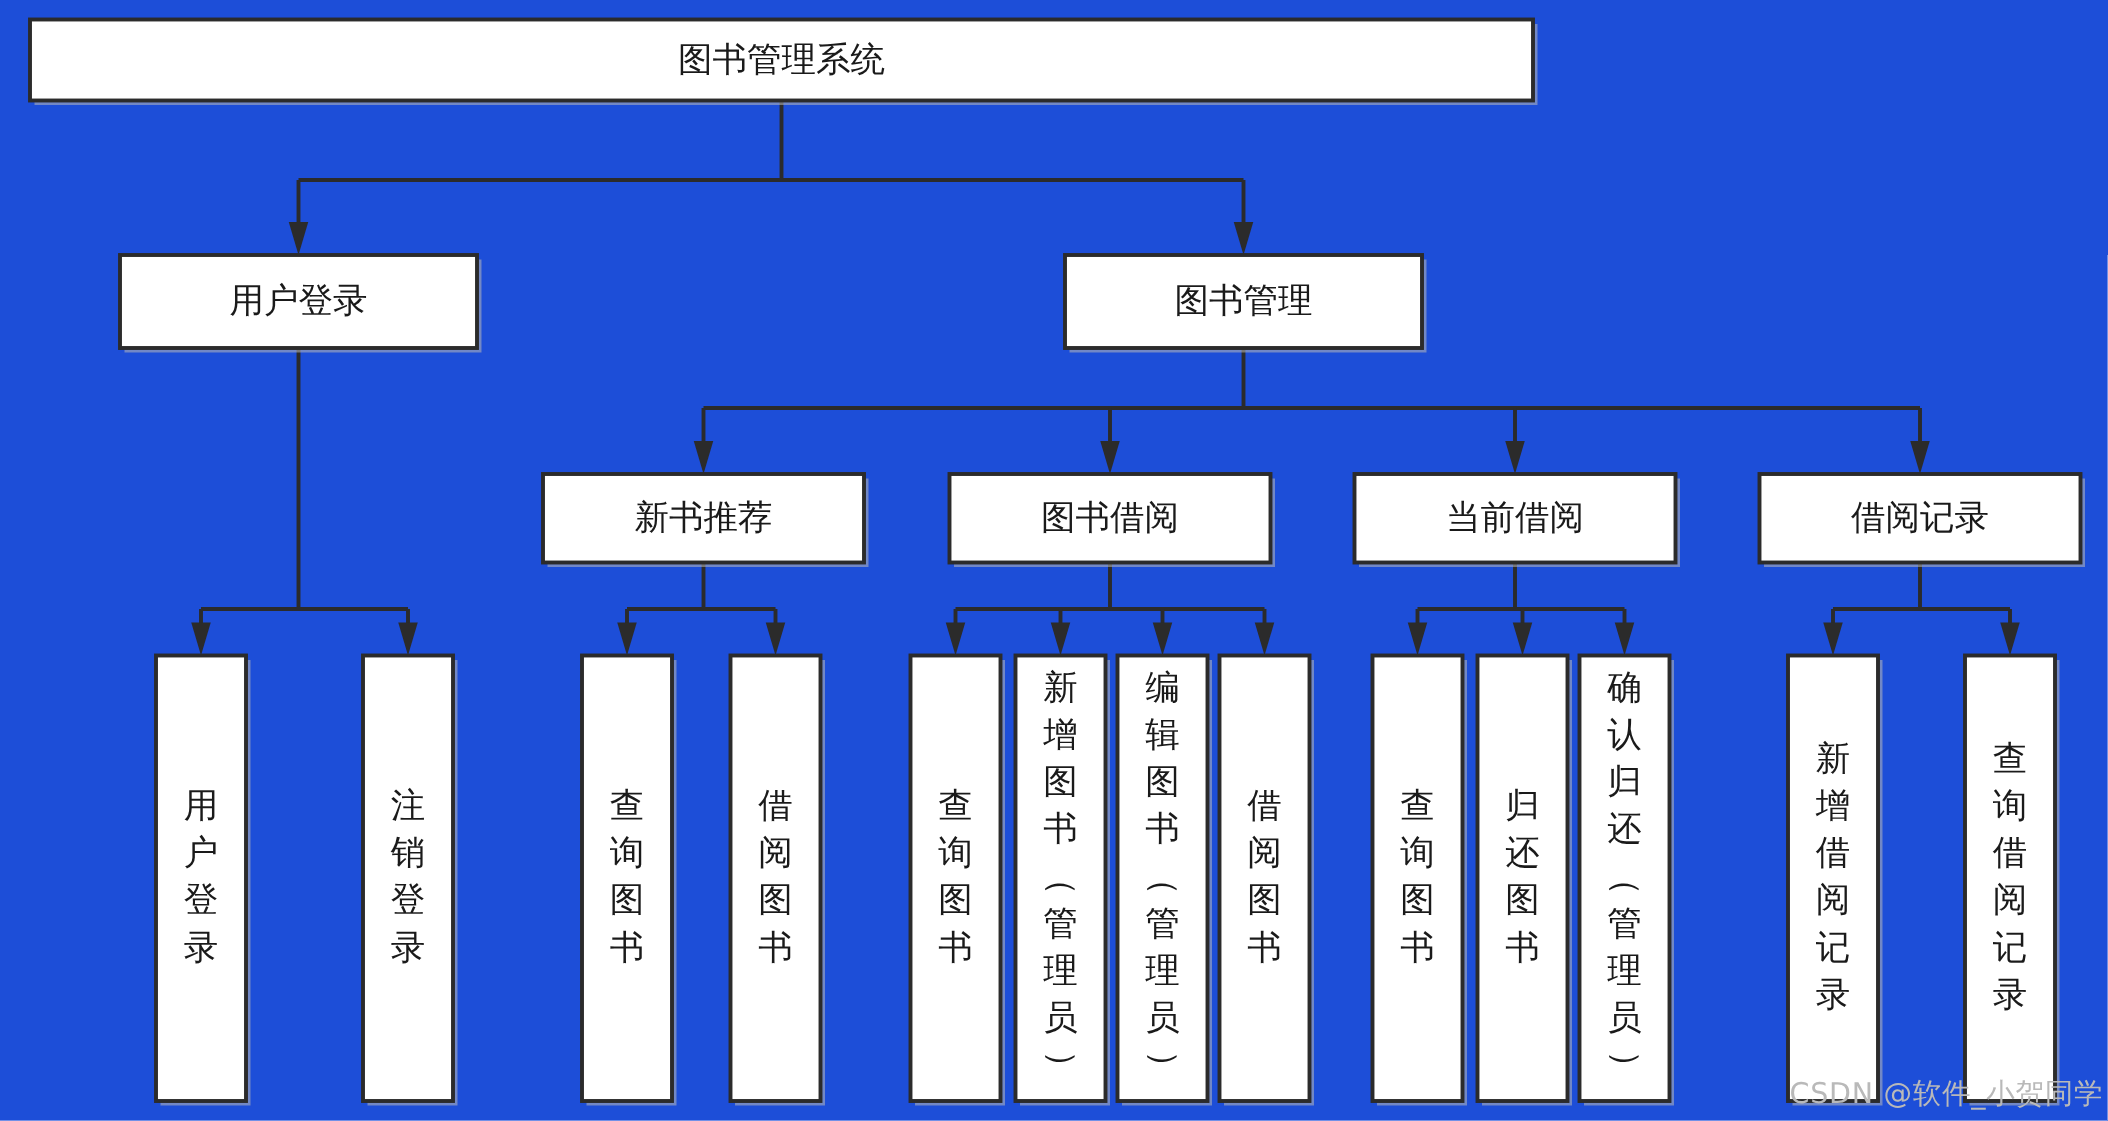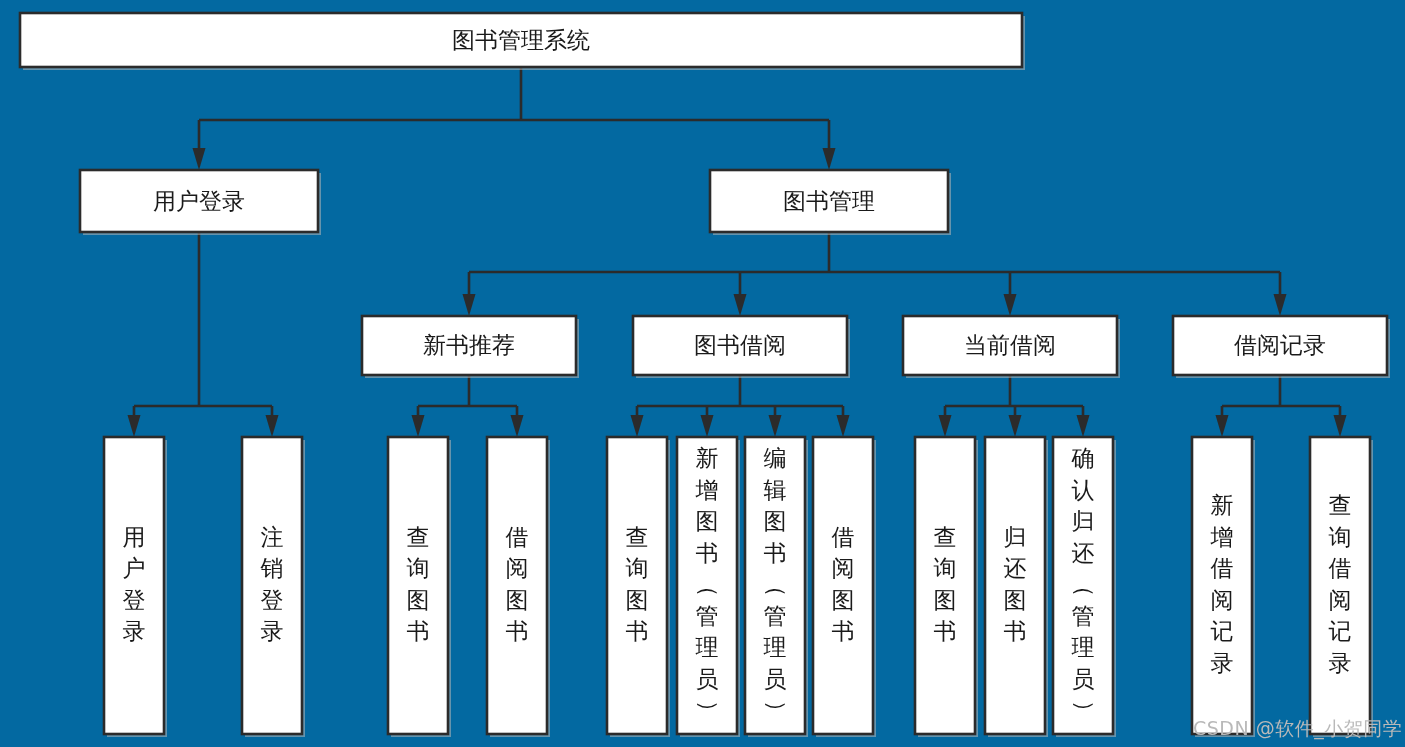--- a/index.html
+++ b/index.html
@@ -11,21 +11,21 @@
   body {
     width: 1405px;
     height: 747px;
     overflow: hidden;
     font-family: "DejaVu Sans", "Liberation Sans", sans-serif;
   }
   #diagram-root {
     position: relative;
     width: 1405px;
     height: 747px;
-    background: #0369a1;
+    background: #1d4ed8;
   }
   svg#tree-svg {
     position: absolute;
     left: 0;
     top: 0;
     width: 1405px;
     height: 747px;
     display: block;
   }
   .node-rect {

